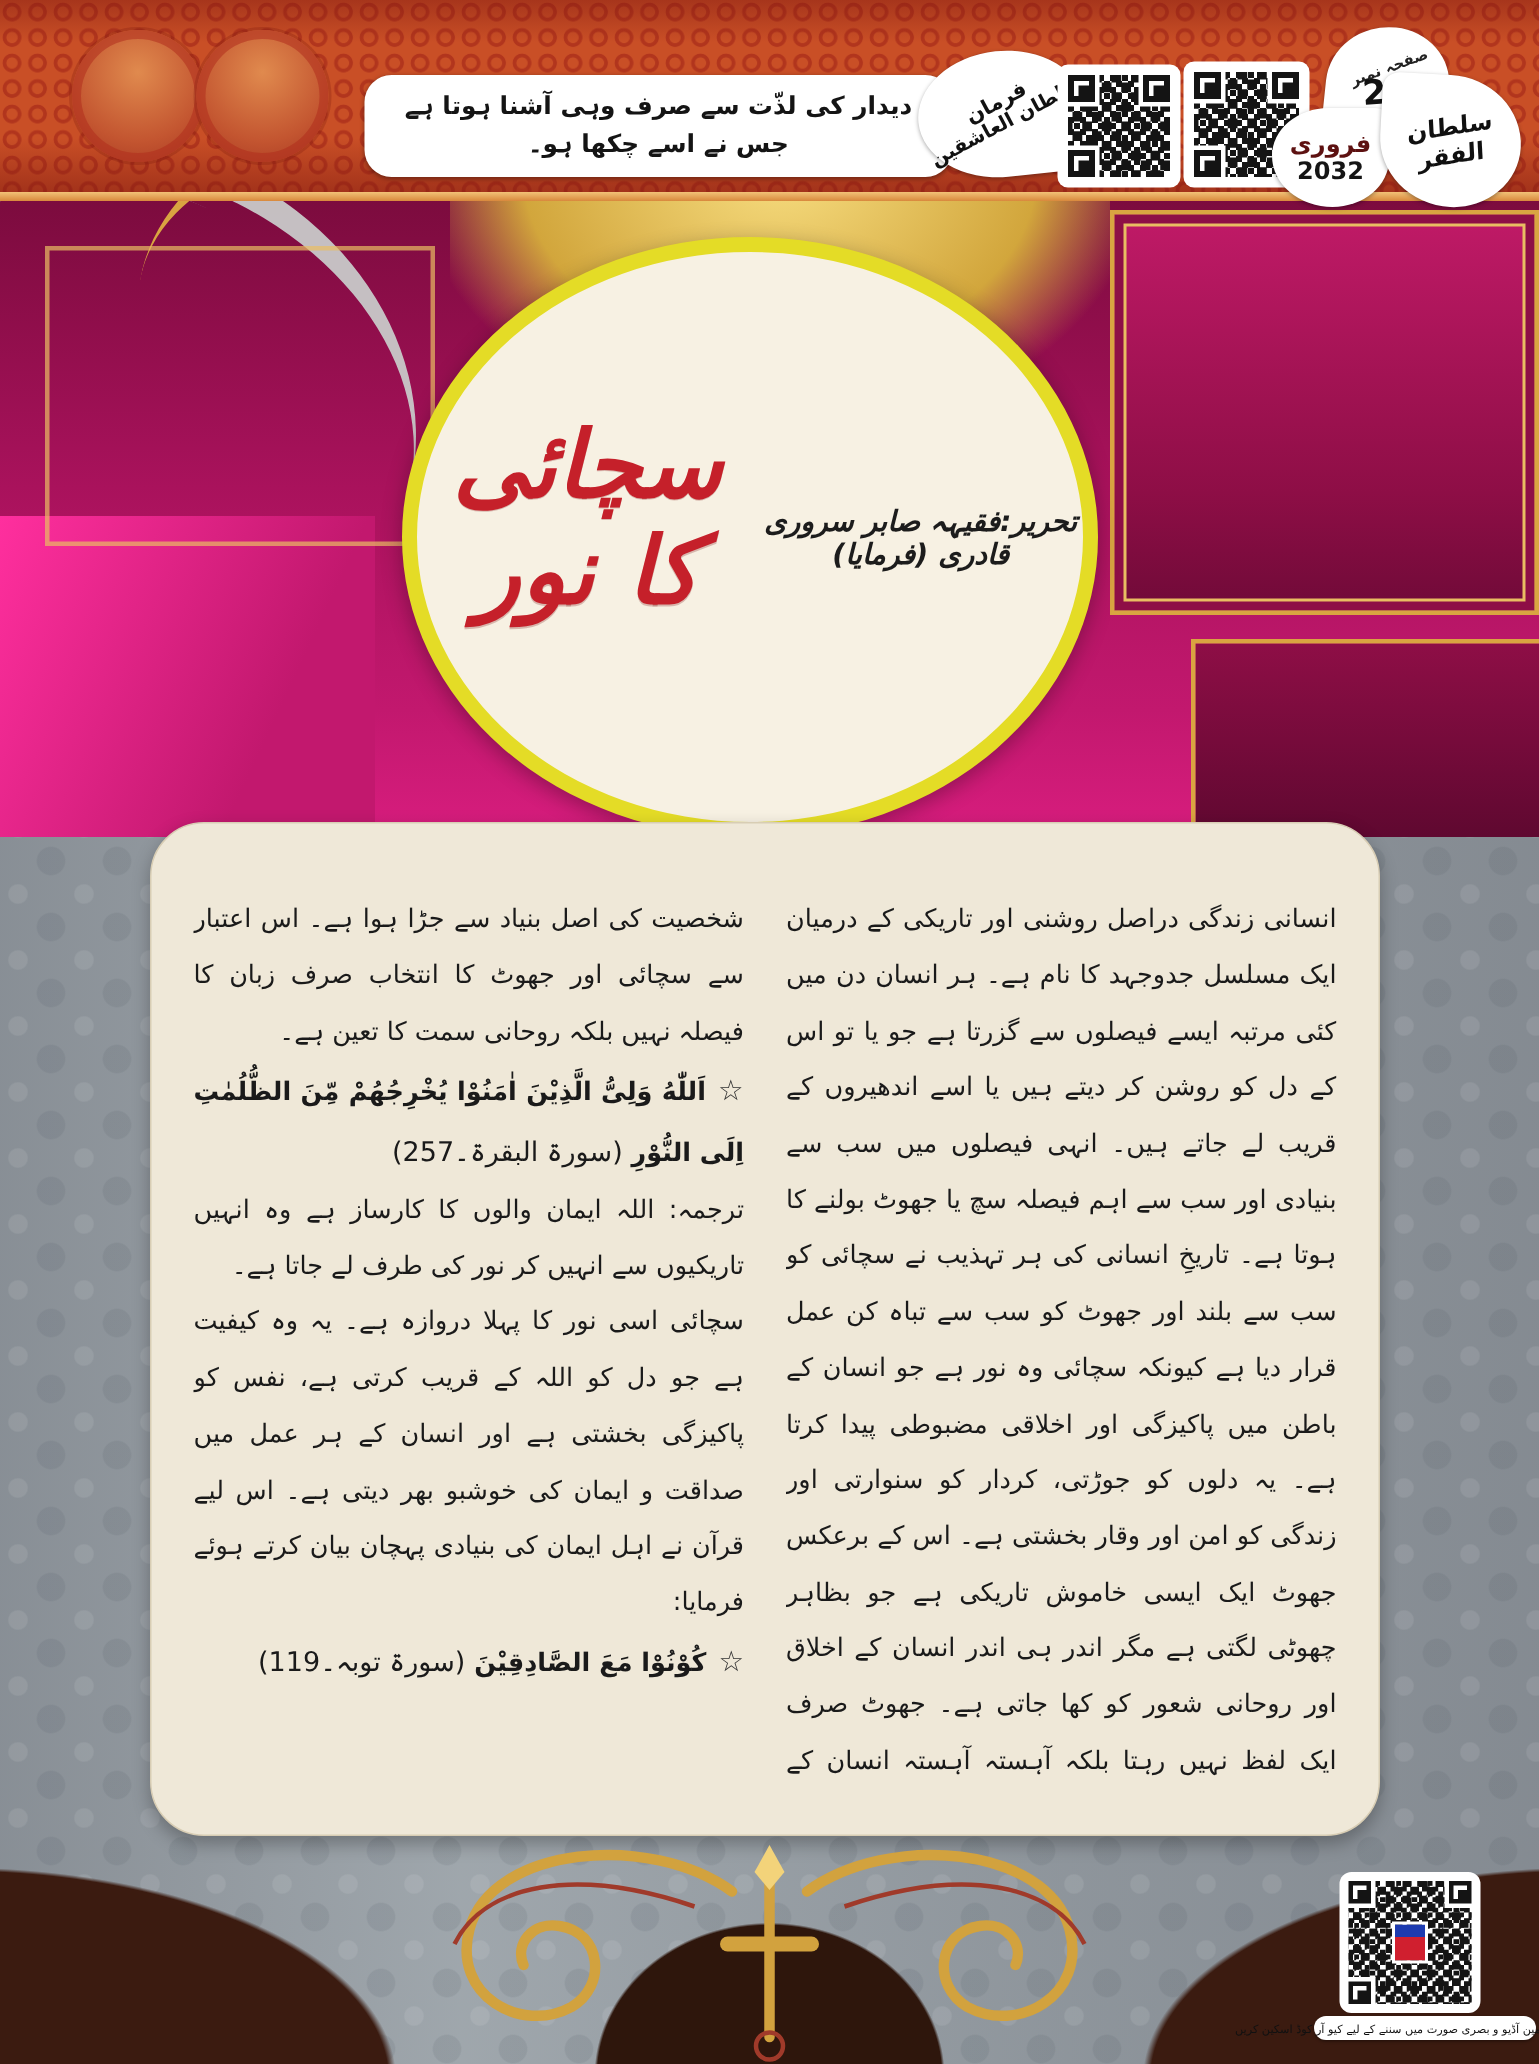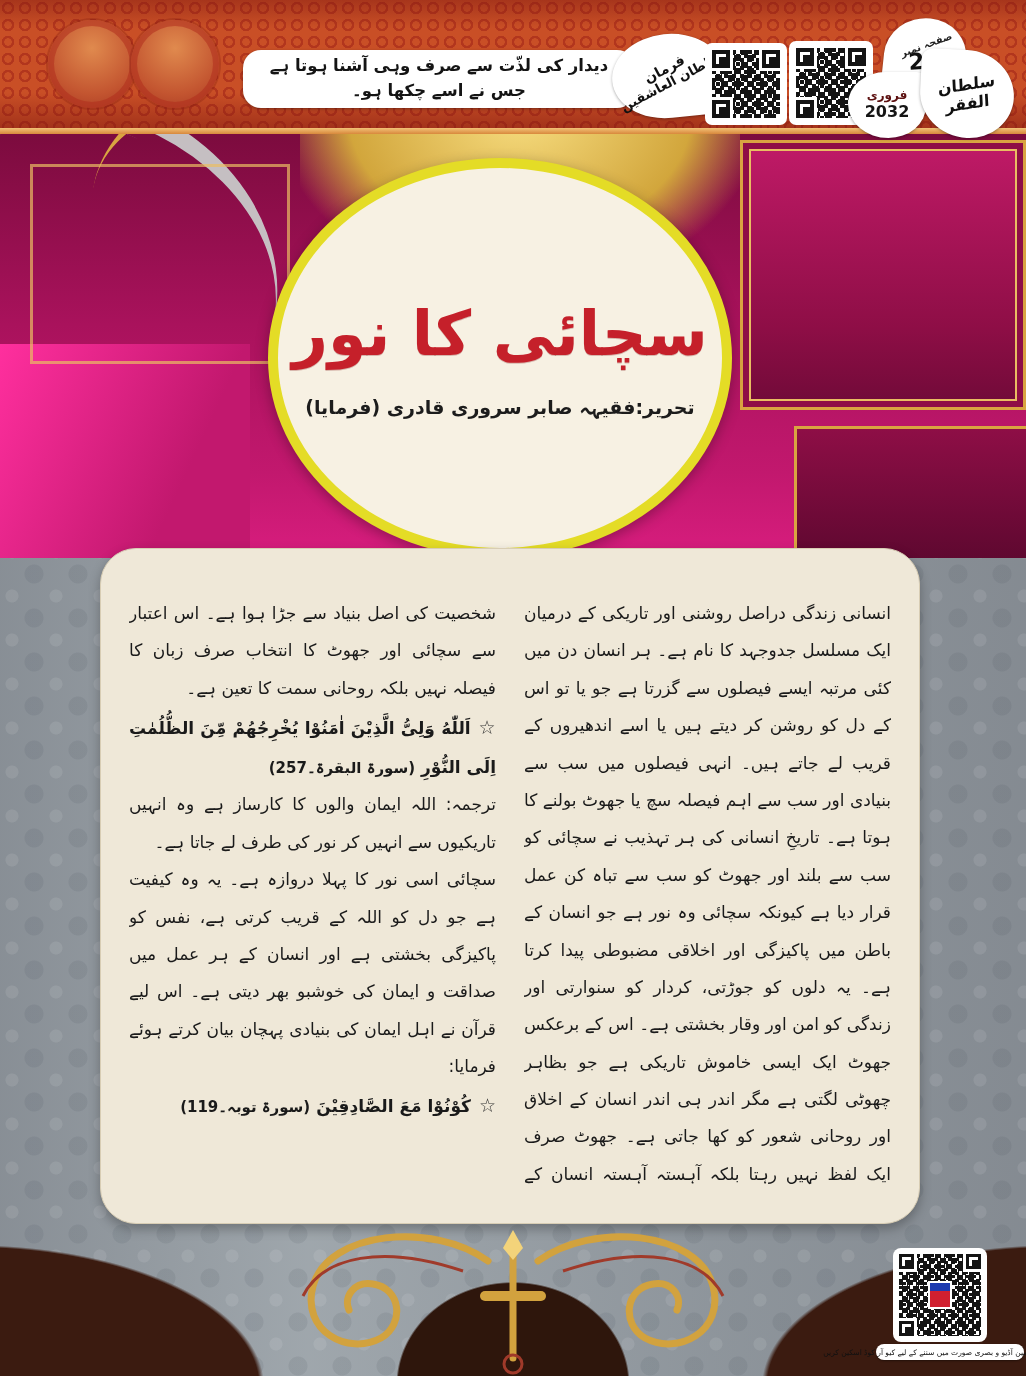--- a/index.html
+++ b/index.html
@@ -25,21 +25,21 @@
   }
   .hdr-circle{
     position:absolute;top:20px;width:88px;height:88px;border-radius:50%;
     background:radial-gradient(circle at 50% 32%, #e08a4e, #c35530 62%, #a93a22 95%);
     box-shadow:inset 0 0 0 6px rgba(176,45,30,.55), 0 0 0 2px rgba(120,20,12,.25);
   }
   .hdr-circle.c1{left:48px;}
   .hdr-circle.c2{left:131px;}
 
   .quote-box{
-    position:absolute;left:243px;top:50px;width:392px;height:58px;z-index:7;
+    position:absolute;left:243px;top:50px;width:392px;height:68px;z-index:7;
     background:#fff;border-radius:18px;box-shadow:0 1px 3px rgba(0,0,0,.35);
     display:flex;align-items:center;justify-content:center;padding:4px 14px;
   }
   .quote-box p{margin:0;font-size:16.5px;font-weight:600;color:#141414;direction:rtl;text-align:center;line-height:1.5;}
 
   .balloon{
     position:absolute;background:#fff;box-shadow:0 1px 3px rgba(0,0,0,.35);
     display:flex;flex-direction:column;align-items:center;justify-content:center;z-index:8;
   }
   .farman{
@@ -54,21 +54,21 @@
     left:884px;top:18px;width:82px;height:76px;transform:rotate(6deg);
     border-radius:60% 55% 60% 14%;
   }
   .num-balloon .lbl{font-size:10px;font-weight:bold;color:#222;transform:rotate(-26deg);direction:rtl;}
   .num-balloon .num{font-size:23px;font-weight:bold;color:#111;transform:rotate(-10deg);line-height:1;}
 
   .date-balloon{
     left:848px;top:72px;width:78px;height:66px;
     border-radius:56% 14% 56% 60%;
   }
-  .date-balloon .month{font-size:12px;font-weight:bold;color:#5d1111;direction:rtl;line-height:1.15;}
+  .date-balloon .month{font-size:16px;font-weight:bold;color:#5d1111;direction:rtl;line-height:1.15;}
   .date-balloon .year{font-size:16px;font-weight:bold;color:#151515;line-height:1.1;}
 
   .brand-balloon{
     left:920px;top:50px;width:94px;height:88px;transform:rotate(3deg);
     border-radius:14% 60% 55% 60%;
   }
   .brand-balloon .cal{font-size:16px;font-weight:bold;color:#101010;direction:rtl;transform:rotate(-12deg) skewX(-6deg);text-align:center;line-height:1.2;}
 
   
   .qr{position:absolute;background:#fff;border-radius:7px;padding:7px;z-index:8;}
@@ -104,22 +104,23 @@
     border-left:16px solid #9aa0a4;transform:rotate(24deg);opacity:.9;}
   .dec.gold-arc{left:90px;top:-60px;width:420px;height:300px;border-radius:50%;
     border-top:22px solid #d9a441;border-right:10px solid #b07f28;transform:rotate(10deg);}
   .dec.left-pink{left:0;top:210px;width:250px;height:220px;
     background:linear-gradient(115deg,#ff2f9e,#c2186e 70%);}
   .dec.left-frame{left:30px;top:30px;width:260px;height:200px;border:3px solid #e9bd62;opacity:.7;}
 
   .title-oval{
     position:absolute;left:268px;top:24px;width:464px;height:400px;z-index:3;
     background:#f7f1e3;border:10px solid #e4dc26;border-radius:50%;
-    display:flex;flex-direction:column;align-items:center;justify-content:center;
+    display:flex;flex-direction:row;align-items:center;justify-content:center;
     box-shadow:0 4px 14px rgba(0,0,0,.3);
+    font-style:italic;
   }
   .title-main{
     direction:rtl;color:#c5202a;font-weight:bold;font-size:62px;line-height:1.15;
     text-align:center;margin:0 0 26px 0;text-shadow:0 1px 0 rgba(120,10,10,.25);
   }
   .title-byline{direction:rtl;color:#1c1c1c;font-size:19px;font-weight:600;margin:0;text-align:center;}
 
   
   .lower-bg{
     position:absolute;left:0;top:540px;width:1026px;height:836px;
@@ -139,21 +140,21 @@
     padding:26px 28px;overflow:hidden;
   }
   .cols{display:flex;direction:rtl;gap:28px;height:100%;}
   .col{flex:1 1 0;direction:rtl;overflow:hidden;margin-top:20px;}
   .col p{
     margin:0;color:#1a1a1a;font-size:17px;line-height:2.2;
     text-align:justify;text-align-last:right;
   }
   .verse{font-weight:bold;}
   .verse .star{font-weight:normal;font-size:19px;color:#333;padding-left:8px;}
-  .verse .vref{font-weight:700;font-size:15px;}
+  .verse .vref{font-weight:400;font-size:18px;}
   .translation{}
 
   
   .bottom-zone{position:absolute;left:0;top:1224px;width:1026px;height:152px;z-index:5;pointer-events:none;}
   .dark-sweep{position:absolute;bottom:-10px;height:165px;}
   .dark-sweep.left{left:-30px;width:430px;
     background:radial-gradient(ellipse 120% 150% at 0% 100%, #3b1b10 56%, rgba(59,27,16,0) 57%);}
   .dark-sweep.right{right:-30px;width:430px;
     background:radial-gradient(ellipse 120% 150% at 100% 100%, #3b1b10 56%, rgba(59,27,16,0) 57%);}
   .dark-center{position:absolute;bottom:-8px;left:50%;transform:translateX(-50%);width:330px;height:165px;

